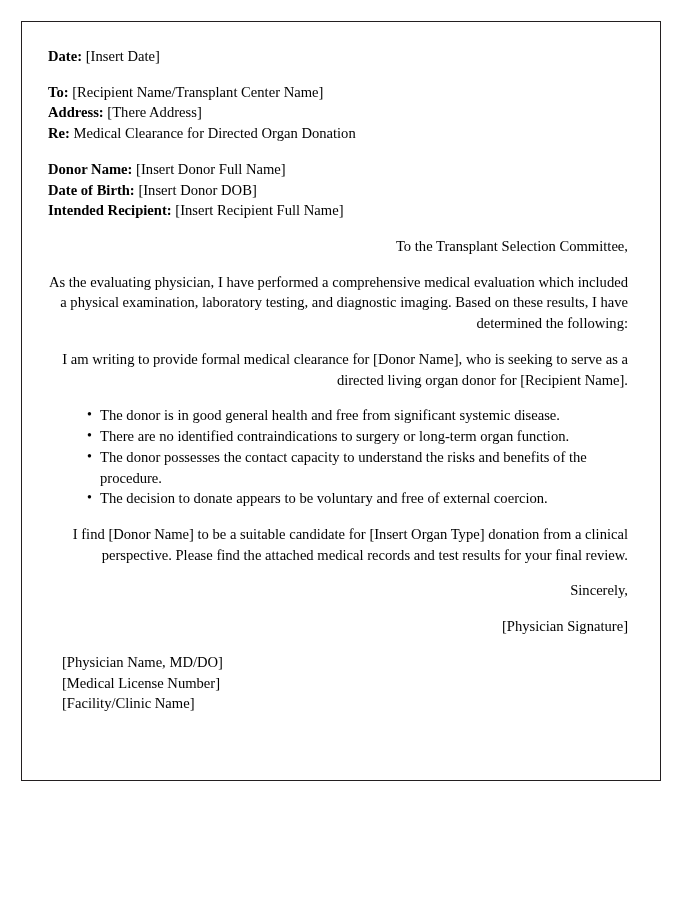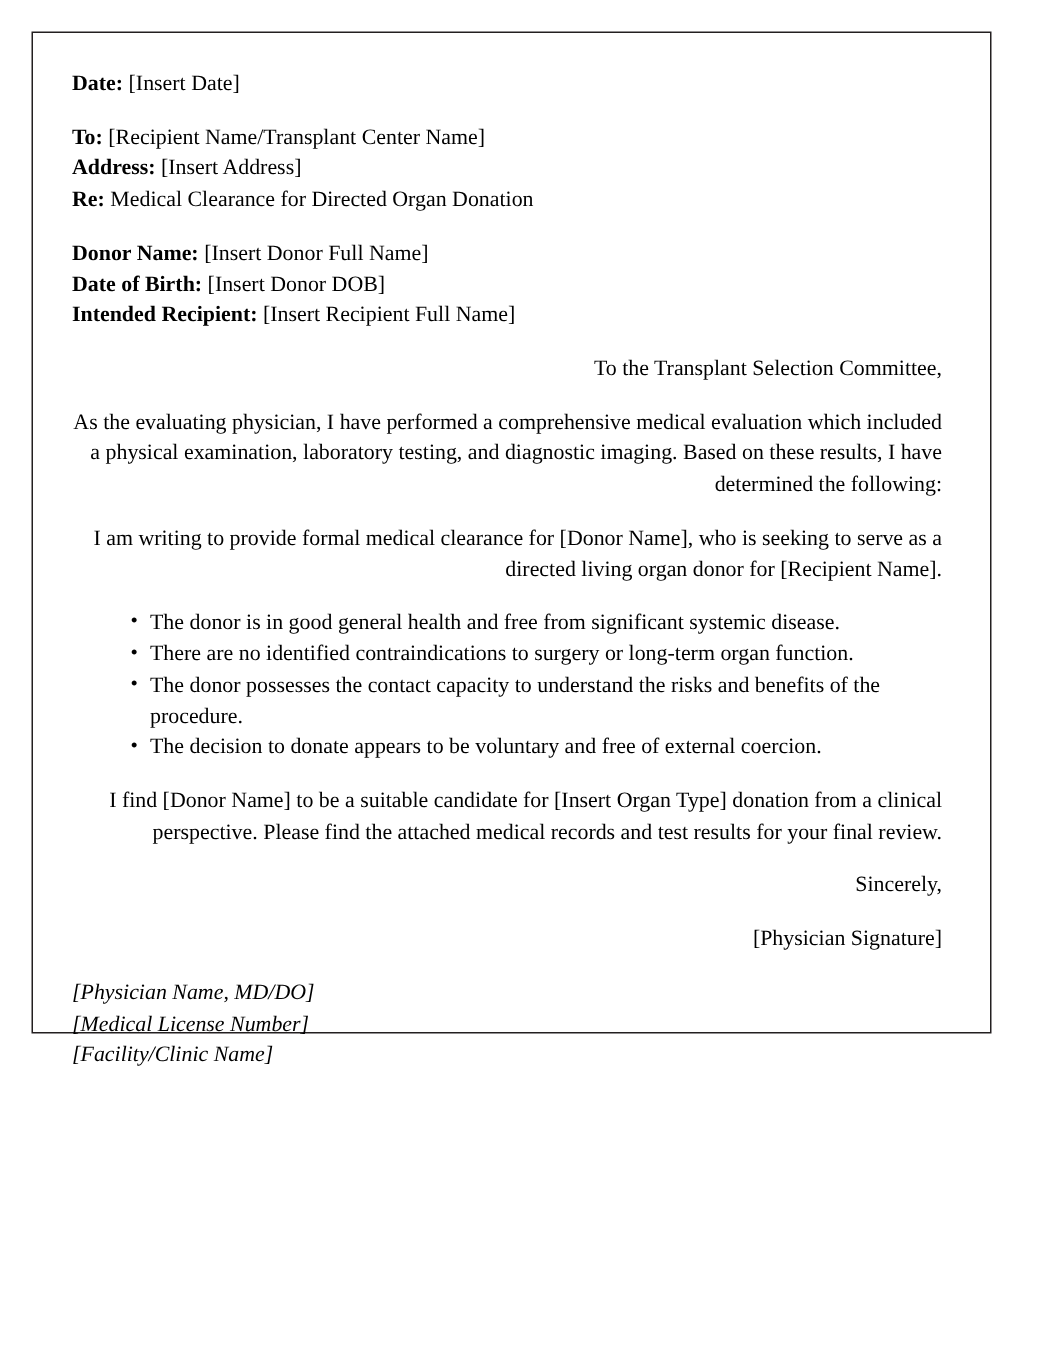--- a/index.html
+++ b/index.html
@@ -14,21 +14,21 @@
     overflow: hidden;
     font-family: "Liberation Serif", "DejaVu Serif", serif;
     color: #000000;
   }
 
   .page {
     position: absolute;
     left: 21px;
     top: 21px;
     width: 640px;
-    height: 668px;
+    height: 760px;
     border: 1.5px solid #231f20;
     box-sizing: border-box;
     background: #ffffff;
   }
 
   .letter {
     position: absolute;
     left: 26px;
     top: 24px;
     width: 580px;
@@ -67,22 +67,21 @@
   ul.findings li::before {
     content: "\2022";
     position: absolute;
     left: -1px;
     top: 0;
     font-size: 14px;
     line-height: 1.42;
   }
 
   .sig-block {
-    margin: 0;
-    font-style: italic;
+    margin: 14px;
   }
 </style>
 </head>
 <body>
 
 <div class="page">
   <div class="letter">
 
     <div class="block">
       <div class="line">
@@ -91,21 +90,21 @@
       </div>
     </div>
 
     <div class="block">
       <div class="line">
         <span class="lbl">To:</span> 
         <span>[Recipient Name/Transplant Center Name]</span>
       </div>
       <div class="line">
         <span class="lbl">Address:</span> 
-        <span>[Insert Address]</span>
+        <span>[There Address]</span>
       </div>
       <div class="line">
         <span class="lbl">Re:</span> 
         <span>Medical Clearance for Directed Organ Donation</span>
       </div>
     </div>
 
     <div class="block">
       <div class="line">
         <span class="lbl">Donor Name:</span> 

